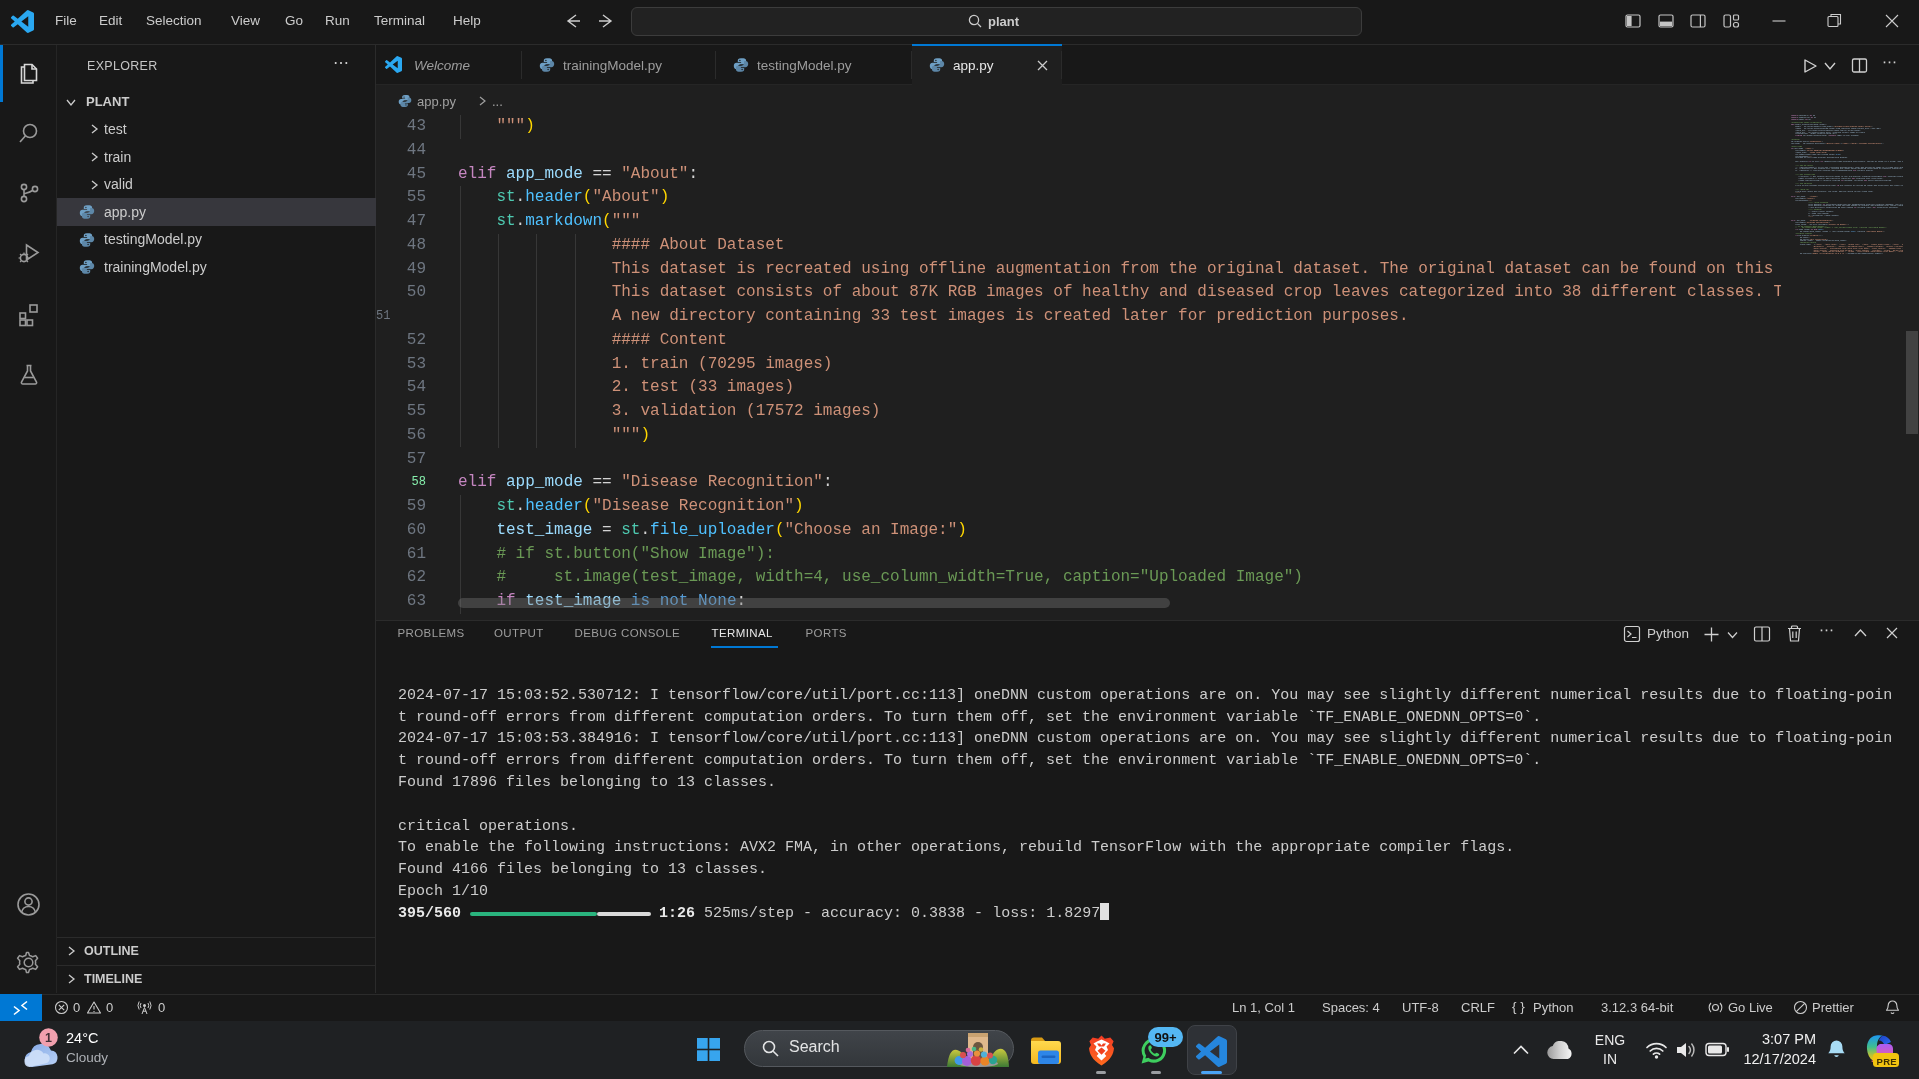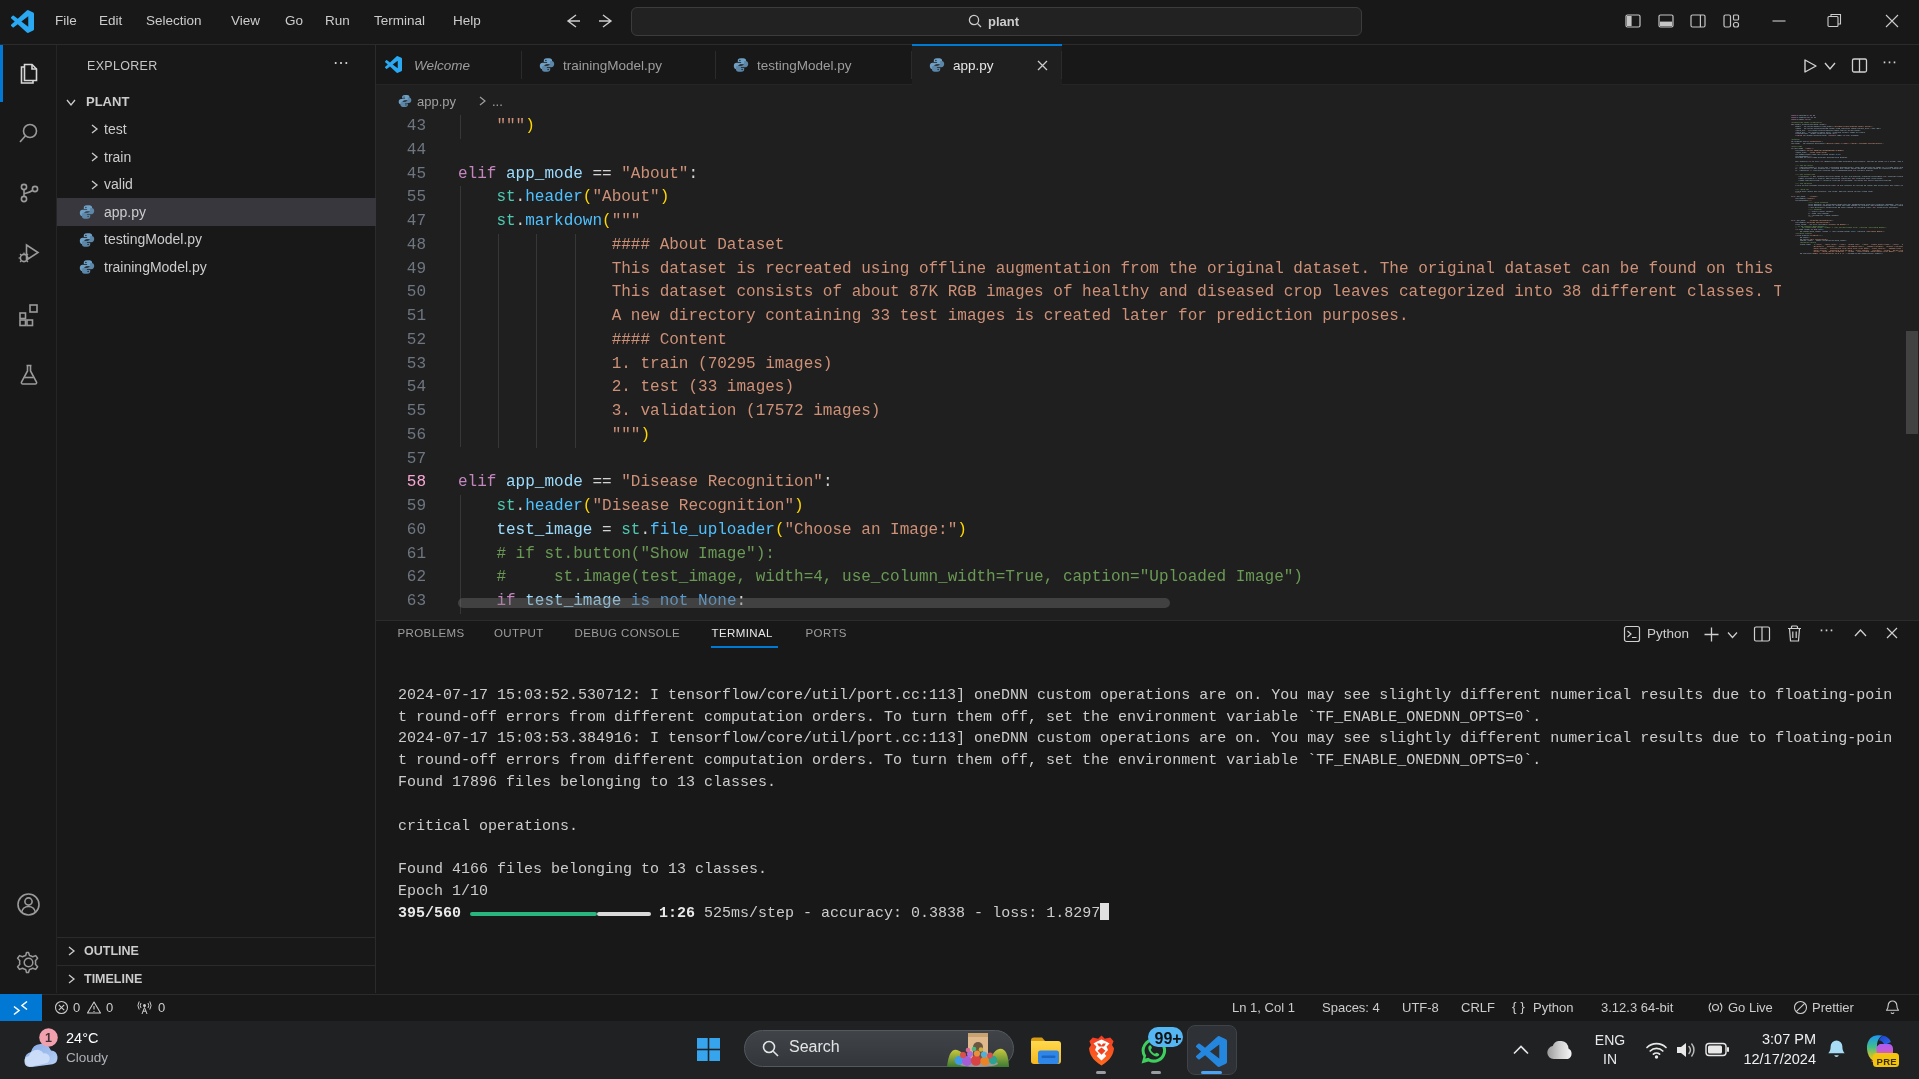--- a/index.html
+++ b/index.html
@@ -213,35 +213,35 @@
 <div class="a mono" style="left:0;top:101.25px;width:50px;height:23.75px;line-height:23.75px;font-size:16px;color:#6e7681;text-align:right">55</div>
 <div class="a mono" style="left:82px;top:101.25px;height:23.75px;line-height:23.75px;font-size:16px;color:#d4d4d4"><span class="w">&nbsp;&nbsp;&nbsp;&nbsp;</span><span class="md">st</span><span class="w">.</span><span class="m">header</span><span class="b1">(</span><span class="s">"About"</span><span class="b1">)</span></div>
 <div class="a mono" style="left:0;top:125.00px;width:50px;height:23.75px;line-height:23.75px;font-size:16px;color:#6e7681;text-align:right">47</div>
 <div class="a mono" style="left:82px;top:125.00px;height:23.75px;line-height:23.75px;font-size:16px;color:#d4d4d4"><span class="w">&nbsp;&nbsp;&nbsp;&nbsp;</span><span class="md">st</span><span class="w">.</span><span class="m">markdown</span><span class="b1">(</span><span class="s">"""</span></div>
 <div class="a mono" style="left:0;top:148.75px;width:50px;height:23.75px;line-height:23.75px;font-size:16px;color:#6e7681;text-align:right">48</div>
 <div class="a mono" style="left:82px;top:148.75px;height:23.75px;line-height:23.75px;font-size:16px;color:#d4d4d4"><span class="w">&nbsp;&nbsp;&nbsp;&nbsp;&nbsp;&nbsp;&nbsp;&nbsp;&nbsp;&nbsp;&nbsp;&nbsp;&nbsp;&nbsp;&nbsp;&nbsp;</span><span class="s">####&nbsp;About&nbsp;Dataset</span></div>
 <div class="a mono" style="left:0;top:172.50px;width:50px;height:23.75px;line-height:23.75px;font-size:16px;color:#6e7681;text-align:right">49</div>
 <div class="a mono" style="left:82px;top:172.50px;height:23.75px;line-height:23.75px;font-size:16px;color:#d4d4d4"><span class="w">&nbsp;&nbsp;&nbsp;&nbsp;&nbsp;&nbsp;&nbsp;&nbsp;&nbsp;&nbsp;&nbsp;&nbsp;&nbsp;&nbsp;&nbsp;&nbsp;</span><span class="s">This&nbsp;dataset&nbsp;is&nbsp;recreated&nbsp;using&nbsp;offline&nbsp;augmentation&nbsp;from&nbsp;the&nbsp;original&nbsp;dataset.&nbsp;The&nbsp;original&nbsp;dataset&nbsp;can&nbsp;be&nbsp;found&nbsp;on&nbsp;this&nbsp;github&nbsp;repo.</span></div>
 <div class="a mono" style="left:0;top:196.25px;width:50px;height:23.75px;line-height:23.75px;font-size:16px;color:#6e7681;text-align:right">50</div>
 <div class="a mono" style="left:82px;top:196.25px;height:23.75px;line-height:23.75px;font-size:16px;color:#d4d4d4"><span class="w">&nbsp;&nbsp;&nbsp;&nbsp;&nbsp;&nbsp;&nbsp;&nbsp;&nbsp;&nbsp;&nbsp;&nbsp;&nbsp;&nbsp;&nbsp;&nbsp;</span><span class="s">This&nbsp;dataset&nbsp;consists&nbsp;of&nbsp;about&nbsp;87K&nbsp;RGB&nbsp;images&nbsp;of&nbsp;healthy&nbsp;and&nbsp;diseased&nbsp;crop&nbsp;leaves&nbsp;categorized&nbsp;into&nbsp;38&nbsp;different&nbsp;classes.&nbsp;The&nbsp;total&nbsp;dataset&nbsp;is&nbsp;divided</span></div>
-<div class="a mono" style="left:0;top:220.00px;width:50px;height:23.75px;line-height:23.75px;font-size:16px;color:#6e7681;text-align:right">51</div>
+<div class="a mono" style="left:0;top:220.00px;width:50px;height:23.75px;line-height:23.75px;font-size:12px;color:#6e7681;text-align:left">51</div>
 <div class="a mono" style="left:82px;top:220.00px;height:23.75px;line-height:23.75px;font-size:16px;color:#d4d4d4"><span class="w">&nbsp;&nbsp;&nbsp;&nbsp;&nbsp;&nbsp;&nbsp;&nbsp;&nbsp;&nbsp;&nbsp;&nbsp;&nbsp;&nbsp;&nbsp;&nbsp;</span><span class="s">A&nbsp;new&nbsp;directory&nbsp;containing&nbsp;33&nbsp;test&nbsp;images&nbsp;is&nbsp;created&nbsp;later&nbsp;for&nbsp;prediction&nbsp;purposes.</span></div>
 <div class="a mono" style="left:0;top:243.75px;width:50px;height:23.75px;line-height:23.75px;font-size:16px;color:#6e7681;text-align:right">52</div>
 <div class="a mono" style="left:82px;top:243.75px;height:23.75px;line-height:23.75px;font-size:16px;color:#d4d4d4"><span class="w">&nbsp;&nbsp;&nbsp;&nbsp;&nbsp;&nbsp;&nbsp;&nbsp;&nbsp;&nbsp;&nbsp;&nbsp;&nbsp;&nbsp;&nbsp;&nbsp;</span><span class="s">####&nbsp;Content</span></div>
 <div class="a mono" style="left:0;top:267.50px;width:50px;height:23.75px;line-height:23.75px;font-size:16px;color:#6e7681;text-align:right">53</div>
 <div class="a mono" style="left:82px;top:267.50px;height:23.75px;line-height:23.75px;font-size:16px;color:#d4d4d4"><span class="w">&nbsp;&nbsp;&nbsp;&nbsp;&nbsp;&nbsp;&nbsp;&nbsp;&nbsp;&nbsp;&nbsp;&nbsp;&nbsp;&nbsp;&nbsp;&nbsp;</span><span class="s">1.&nbsp;train&nbsp;(70295&nbsp;images)</span></div>
 <div class="a mono" style="left:0;top:291.25px;width:50px;height:23.75px;line-height:23.75px;font-size:16px;color:#6e7681;text-align:right">54</div>
 <div class="a mono" style="left:82px;top:291.25px;height:23.75px;line-height:23.75px;font-size:16px;color:#d4d4d4"><span class="w">&nbsp;&nbsp;&nbsp;&nbsp;&nbsp;&nbsp;&nbsp;&nbsp;&nbsp;&nbsp;&nbsp;&nbsp;&nbsp;&nbsp;&nbsp;&nbsp;</span><span class="s">2.&nbsp;test&nbsp;(33&nbsp;images)</span></div>
 <div class="a mono" style="left:0;top:315.00px;width:50px;height:23.75px;line-height:23.75px;font-size:16px;color:#6e7681;text-align:right">55</div>
 <div class="a mono" style="left:82px;top:315.00px;height:23.75px;line-height:23.75px;font-size:16px;color:#d4d4d4"><span class="w">&nbsp;&nbsp;&nbsp;&nbsp;&nbsp;&nbsp;&nbsp;&nbsp;&nbsp;&nbsp;&nbsp;&nbsp;&nbsp;&nbsp;&nbsp;&nbsp;</span><span class="s">3.&nbsp;validation&nbsp;(17572&nbsp;images)</span></div>
 <div class="a mono" style="left:0;top:338.75px;width:50px;height:23.75px;line-height:23.75px;font-size:16px;color:#6e7681;text-align:right">56</div>
 <div class="a mono" style="left:82px;top:338.75px;height:23.75px;line-height:23.75px;font-size:16px;color:#d4d4d4"><span class="w">&nbsp;&nbsp;&nbsp;&nbsp;&nbsp;&nbsp;&nbsp;&nbsp;&nbsp;&nbsp;&nbsp;&nbsp;&nbsp;&nbsp;&nbsp;&nbsp;</span><span class="s">"""</span><span class="b1">)</span></div>
 <div class="a mono" style="left:0;top:362.50px;width:50px;height:23.75px;line-height:23.75px;font-size:16px;color:#6e7681;text-align:right">57</div>
 <div class="a mono" style="left:82px;top:362.50px;height:23.75px;line-height:23.75px;font-size:16px;color:#d4d4d4"></div>
-<div class="a mono" style="left:0;top:386.25px;width:50px;height:23.75px;line-height:23.75px;font-size:16px;color:#f9a8d4;text-align:right">58</div>
+<div class="a mono" style="left:0;top:386.25px;width:50px;height:23.75px;line-height:23.75px;font-size:12px;color:#86efac;text-align:right">58</div>
 <div class="a mono" style="left:82px;top:386.25px;height:23.75px;line-height:23.75px;font-size:16px;color:#d4d4d4"><span class="kw">elif</span><span class="w">&nbsp;</span><span class="v">app_mode</span><span class="w">&nbsp;==&nbsp;</span><span class="s">"Disease&nbsp;Recognition"</span><span class="w">:</span></div>
 <div class="a mono" style="left:0;top:410.00px;width:50px;height:23.75px;line-height:23.75px;font-size:16px;color:#6e7681;text-align:right">59</div>
 <div class="a mono" style="left:82px;top:410.00px;height:23.75px;line-height:23.75px;font-size:16px;color:#d4d4d4"><span class="w">&nbsp;&nbsp;&nbsp;&nbsp;</span><span class="md">st</span><span class="w">.</span><span class="m">header</span><span class="b1">(</span><span class="s">"Disease&nbsp;Recognition"</span><span class="b1">)</span></div>
 <div class="a mono" style="left:0;top:433.75px;width:50px;height:23.75px;line-height:23.75px;font-size:16px;color:#6e7681;text-align:right">60</div>
 <div class="a mono" style="left:82px;top:433.75px;height:23.75px;line-height:23.75px;font-size:16px;color:#d4d4d4"><span class="w">&nbsp;&nbsp;&nbsp;&nbsp;</span><span class="v">test_image</span><span class="w">&nbsp;=&nbsp;</span><span class="md">st</span><span class="w">.</span><span class="m">file_uploader</span><span class="b1">(</span><span class="s">"Choose&nbsp;an&nbsp;Image:"</span><span class="b1">)</span></div>
 <div class="a mono" style="left:0;top:457.50px;width:50px;height:23.75px;line-height:23.75px;font-size:16px;color:#6e7681;text-align:right">61</div>
 <div class="a mono" style="left:82px;top:457.50px;height:23.75px;line-height:23.75px;font-size:16px;color:#d4d4d4"><span class="w">&nbsp;&nbsp;&nbsp;&nbsp;</span><span class="cm">#&nbsp;if&nbsp;st.button("Show&nbsp;Image"):</span></div>
 <div class="a mono" style="left:0;top:481.25px;width:50px;height:23.75px;line-height:23.75px;font-size:16px;color:#6e7681;text-align:right">62</div>
 <div class="a mono" style="left:82px;top:481.25px;height:23.75px;line-height:23.75px;font-size:16px;color:#d4d4d4"><span class="w">&nbsp;&nbsp;&nbsp;&nbsp;</span><span class="cm">#&nbsp;&nbsp;&nbsp;&nbsp;&nbsp;st.image(test_image,&nbsp;width=4,&nbsp;use_column_width=True,&nbsp;caption="Uploaded&nbsp;Image")</span></div>
 <div class="a mono" style="left:0;top:505.00px;width:50px;height:23.75px;line-height:23.75px;font-size:16px;color:#6e7681;text-align:right">63</div>
@@ -282,20 +282,21 @@
 <svg class="a" style="left:1885px;top:626px;" width="14" height="14" viewBox="0 0 14 14">
     <path d="M2 2 L12 12 M12 2 L2 12" stroke="#d0d0d0" stroke-width="1.2"></path>
   </svg>
 <div class="a" style="left:376px;top:663.1px;width:1540px;height:272px;overflow:hidden">
     <div class="a mono" style="left:22px;top:21.80px;height:21.8px;line-height:21.8px;font-size:15px;color:#cccccc">2024-07-17&nbsp;15:03:52.530712:&nbsp;I&nbsp;tensorflow/core/util/port.cc:113]&nbsp;oneDNN&nbsp;custom&nbsp;operations&nbsp;are&nbsp;on.&nbsp;You&nbsp;may&nbsp;see&nbsp;slightly&nbsp;different&nbsp;numerical&nbsp;results&nbsp;due&nbsp;to&nbsp;floating-poin</div>
     <div class="a mono" style="left:22px;top:43.60px;height:21.8px;line-height:21.8px;font-size:15px;color:#cccccc">t&nbsp;round-off&nbsp;errors&nbsp;from&nbsp;different&nbsp;computation&nbsp;orders.&nbsp;To&nbsp;turn&nbsp;them&nbsp;off,&nbsp;set&nbsp;the&nbsp;environment&nbsp;variable&nbsp;`TF_ENABLE_ONEDNN_OPTS=0`.</div>
     <div class="a mono" style="left:22px;top:65.40px;height:21.8px;line-height:21.8px;font-size:15px;color:#cccccc">2024-07-17&nbsp;15:03:53.384916:&nbsp;I&nbsp;tensorflow/core/util/port.cc:113]&nbsp;oneDNN&nbsp;custom&nbsp;operations&nbsp;are&nbsp;on.&nbsp;You&nbsp;may&nbsp;see&nbsp;slightly&nbsp;different&nbsp;numerical&nbsp;results&nbsp;due&nbsp;to&nbsp;floating-poin</div>
     <div class="a mono" style="left:22px;top:87.20px;height:21.8px;line-height:21.8px;font-size:15px;color:#cccccc">t&nbsp;round-off&nbsp;errors&nbsp;from&nbsp;different&nbsp;computation&nbsp;orders.&nbsp;To&nbsp;turn&nbsp;them&nbsp;off,&nbsp;set&nbsp;the&nbsp;environment&nbsp;variable&nbsp;`TF_ENABLE_ONEDNN_OPTS=0`.</div>
     <div class="a mono" style="left:22px;top:109.00px;height:21.8px;line-height:21.8px;font-size:15px;color:#cccccc">Found&nbsp;17896&nbsp;files&nbsp;belonging&nbsp;to&nbsp;13&nbsp;classes.</div>
     <div class="a mono" style="left:22px;top:152.60px;height:21.8px;line-height:21.8px;font-size:15px;color:#cccccc">critical&nbsp;operations.</div>
+    <div class="a mono" style="left:22px;top:174.40px;height:21.8px;line-height:21.8px;font-size:15px;color:#cccccc">To&nbsp;enable&nbsp;the&nbsp;following&nbsp;instructions:&nbsp;AVX2&nbsp;FMA,&nbsp;in&nbsp;other&nbsp;operations,&nbsp;rebuild&nbsp;TensorFlow&nbsp;with&nbsp;the&nbsp;appropriate&nbsp;compiler&nbsp;flags.</div>
     <div class="a mono" style="left:22px;top:196.20px;height:21.8px;line-height:21.8px;font-size:15px;color:#cccccc">Found&nbsp;4166&nbsp;files&nbsp;belonging&nbsp;to&nbsp;13&nbsp;classes.</div>
     <div class="a mono" style="left:22px;top:218.00px;height:21.8px;line-height:21.8px;font-size:15px;color:#cccccc">Epoch&nbsp;1/10</div>
     <div class="a mono" style="left:22px;top:239.80px;height:21.8px;line-height:21.8px;font-size:15px;color:#cccccc"><b style="color:#e8e8e8">395/560</b>&nbsp;&nbsp;&nbsp;&nbsp;&nbsp;&nbsp;&nbsp;&nbsp;&nbsp;&nbsp;&nbsp;&nbsp;&nbsp;&nbsp;&nbsp;&nbsp;&nbsp;&nbsp;&nbsp;&nbsp;&nbsp;&nbsp;<b style="color:#e8e8e8">1:26</b>&nbsp;525ms/step&nbsp;-&nbsp;accuracy:&nbsp;0.3838&nbsp;-&nbsp;loss:&nbsp;1.8297<span style="display:inline-block;width:9px;height:17px;background:#e0e0e0;vertical-align:-3px"></span></div>
   </div>
 <div class="a" style="left:470px;top:911.8px;width:127px;height:4px;background:#2ab47e;border-radius:2px"></div>
 <div class="a" style="left:597px;top:911.8px;width:54px;height:4px;background:#d9d9d9;border-radius:2px"></div>
 <div class="a" style="left:0;top:994px;width:1919px;height:27px;background:#181818;border-top:1px solid #2b2b2b"></div>
 <div class="a" style="left:0;top:994px;width:42px;height:27px;background:#0078d4"></div>
 <svg class="a" style="left:12px;top:1000px;" width="17" height="16" viewBox="0 0 17 16">
     <path d="M2 6.5 L7 10.5 L2 14.5 M15 1.5 L10 5.5 L15 9.5" stroke="#ffffff" stroke-width="1.6" fill="none"></path>
@@ -414,21 +415,21 @@
 <path d="M13.5 5.5 L9 7.5 L5.5 9.5 L8.5 12.5 L7 16 L10.5 19.8 L8.7 22 L13.5 26.5 L18.3 22 L16.5 19.8 L20 16 L18.5 12.5 L21.5 9.5 L18 7.5 Z" fill="#ffffff"></path>
 <path d="M13.5 13.5 L17.5 16.8 L13.5 20.8 L9.5 16.8 Z" fill="#f0401f"></path>
 <path d="M9 9.5 h3 l1.5 2 1.5-2 h3 l-2 3 h-5z" fill="#f0401f"></path>
   </svg>
 <div class="a" style="left:1096px;top:1070.5px;width:10px;height:3.5px;background:#9a9da1;border-radius:1.8px"></div>
 <svg class="a" style="left:1139px;top:1036px" width="30" height="30" viewBox="0 0 30 30">
 <path d="M15 2.2 a12.3 12.3 0 0 0-10.6 18.5 L2.6 27.4 l6.9-1.8 A12.3 12.3 0 1 0 15 2.2z M15 5.4 a9.1 9.1 0 1 1-4.9 16.8 l-.6-.4-3.2.8.9-3-.4-.7 A9.1 9.1 0 0 1 15 5.4z" fill="#3ecf5f"></path>
 <path d="M11.2 9.3 c-.6-.1-1.7.7-1.9 2.2 -.2 1.8 1.1 4.2 2.5 5.8 1.6 1.8 3.9 3.2 5.9 3.2 1.6 0 2.5-1.1 2.5-1.9 0-.6-1.9-1.7-2.5-1.8 -.5-.1-1.2.9-1.7.9 -.9 0-2.1-1.1-2.8-1.8 -.6-.7-1.4-1.8-1.4-2.5 0-.6 1.1-1 1.1-1.7 0-.6-1-2.3-1.7-2.4z" fill="#3ecf5f"></path>
   </svg>
 <div class="a" style="left:1148px;top:1027px;width:35px;height:20px;background:#54b7f3;border-radius:10px"></div>
-<div class="a" style="left:1154.5px;top:1030px;font-size:16px;font-weight:bold;color:#111">99+</div>
+<div class="a" style="left:1154.5px;top:1030px;font-size:13px;font-weight:bold;color:#111">99+</div>
 <div class="a" style="left:1151px;top:1070.5px;width:10px;height:3.5px;background:#9a9da1;border-radius:1.8px"></div>
 <div class="a" style="left:1187px;top:1025px;width:50px;height:50px;background:#2e3136;border:1px solid #3f4247;border-radius:8px"></div>
 <svg class="a" style="left:1196px;top:1036px" width="31" height="31" viewBox="0 0 24 24">
     <path fill="#2586dd" d="M23.15 2.587 18.21.21a1.494 1.494 0 0 0-1.705.29l-9.46 8.63-4.12-3.128a.999.999 0 0 0-1.276.057L.327 7.261A1 1 0 0 0 .326 8.74L3.899 12 .326 15.26a1 1 0 0 0 .001 1.479L1.65 17.94a.999.999 0 0 0 1.276.057l4.12-3.128 9.46 8.63a1.492 1.492 0 0 0 1.704.29l4.942-2.377A1.5 1.5 0 0 0 24 20.06V3.939a1.5 1.5 0 0 0-.85-1.352zm-5.146 14.861L10.826 12l7.178-5.448z"></path>
   </svg>
 <div class="a" style="left:1201px;top:1070.5px;width:21px;height:3.5px;background:#4aa3f5;border-radius:2px"></div>
 <svg class="a" style="left:1512px;top:1044px;" width="18" height="12" viewBox="0 0 18 12">
     <path d="M2 9.5 L9 2.5 L16 9.5" stroke="#e6e6e6" stroke-width="1.6" fill="none"></path>
   </svg>
 <svg class="a" style="left:1546px;top:1041px" width="28" height="19" viewBox="0 0 28 19">

